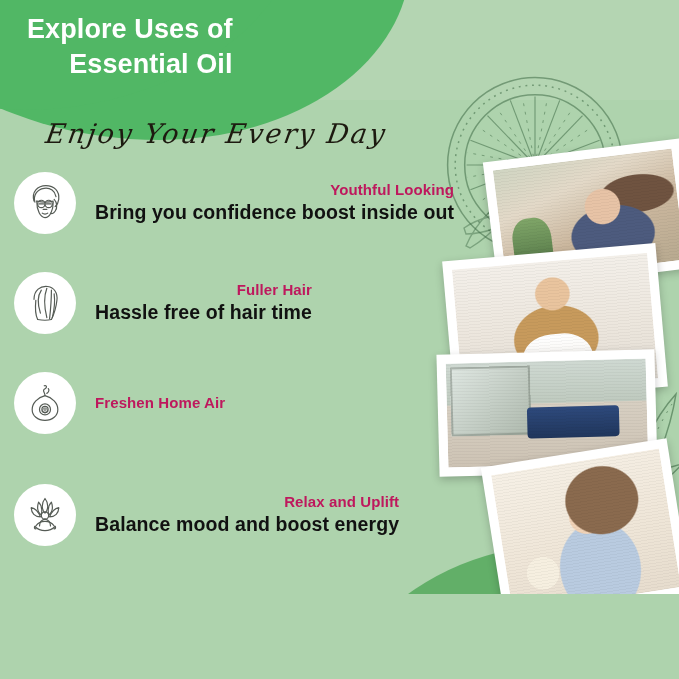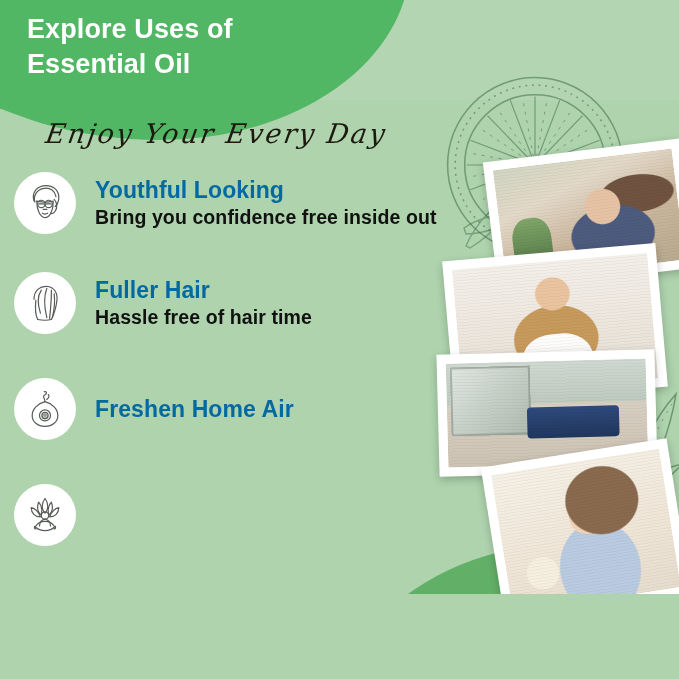--- a/index.html
+++ b/index.html
@@ -5,20 +5,21 @@
   html,body{margin:0;padding:0;}
   body{
     width:679px;height:679px;
     font-family:"Liberation Sans",sans-serif;
     background:#aed3ad;
     overflow:hidden;
   }
   #stage{
     position:relative;width:679px;height:594px;overflow:hidden;
     background:#aed3ad;
+    text-align:right;
   }
 
   
   .bg-circle-bottom{
     position:absolute;
     left:300px;top:545px;
     width:520px;height:520px;
     border-radius:50%;
     background:#62af68;
   }
@@ -70,35 +71,35 @@
   
   .features{position:absolute;left:0;top:160px;width:460px;z-index:7;}
   .row{
     display:flex;align-items:center;
     height:auto;
     margin-bottom:0;
     position:absolute;left:14px;
   }
   .row.r0{top:12px;}
   .row.r1{top:112px;}
-  .row.r2{top:218px;}
+  .row.r2{top:212px;}
   .row.r3{top:324px;}
 
   .icon-badge{
     width:62px;height:62px;flex:0 0 62px;
     border-radius:50%;
     background:#ffffff;
     display:flex;align-items:center;justify-content:center;
     box-shadow:0 0 0 0 rgba(0,0,0,0);
   }
   .icon-badge svg{display:block;}
 
   .row-text{margin-left:19px;}
   .row-title{
-    font-size:23px;font-weight:bold;color:#0369a1;
+    font-size:15px;font-weight:bold;color:#be185d;
     line-height:1.32;letter-spacing:.1px;
   }
   .row-sub{
     font-size:19.5px;font-weight:bold;color:#111111;
     line-height:1.32;letter-spacing:.1px;
   }
 
   
   .photo{
     position:absolute;
@@ -331,21 +332,21 @@
             <circle cx="20" cy="25" r="4"></circle>
             <circle cx="28" cy="25" r="4"></circle>
             <path d="M17.5 25 h5 M25.5 25 h5"></path>
             <path d="M22 31 h4"></path>
             <path d="M21 35 C22.5 36.4 25.5 36.4 27 35"></path>
           </g>
         </svg>
       </div>
       <div class="row-text">
         <div class="row-title">Youthful Looking</div>
-        <div class="row-sub">Bring you confidence free inside out</div>
+        <div class="row-sub">Bring you confidence boost inside out</div>
       </div>
     </div>
 
     <div class="row r1">
       <div class="icon-badge">
         <svg width="44" height="44" viewBox="0 0 48 48">
           <g fill="none" stroke="#555b55" stroke-width="1.3" stroke-linecap="round" stroke-linejoin="round">
             <path d="M12 20 C12 10 19 5 27 6 C34 7 38 13 37 21 C36 30 33 38 31 42"></path>
             <path d="M14 21 C13 31 14 38 16 42"></path>
             <path d="M16 42 C21 43 27 43 31 42"></path>
@@ -393,16 +394,20 @@
             <circle cx="24" cy="24.5" r="4"></circle>
             <path d="M24 28.5 C20 29.5 18 32.5 18 36"></path>
             <path d="M24 28.5 C28 29.5 30 32.5 30 36"></path>
             <path d="M14 36 C16 33 20 31 24 31 C28 31 32 33 34 36"></path>
             <path d="M13 36.5 C16 39.5 20 41 24 41 C28 41 32 39.5 35 36.5"></path>
             <path d="M13 36.5 C12 37.6 12.4 39 14 39.2"></path>
             <path d="M35 36.5 C36 37.6 35.6 39 34 39.2"></path>
           </g>
         </svg>
       </div>
+      <div class="row-text">
+        <div class="row-title">Relax and Uplift</div>
+        <div class="row-sub">Balance mood and boost energy</div>
+      </div>
     </div>
 
   </div>
 </div>
 
 </body></html>

